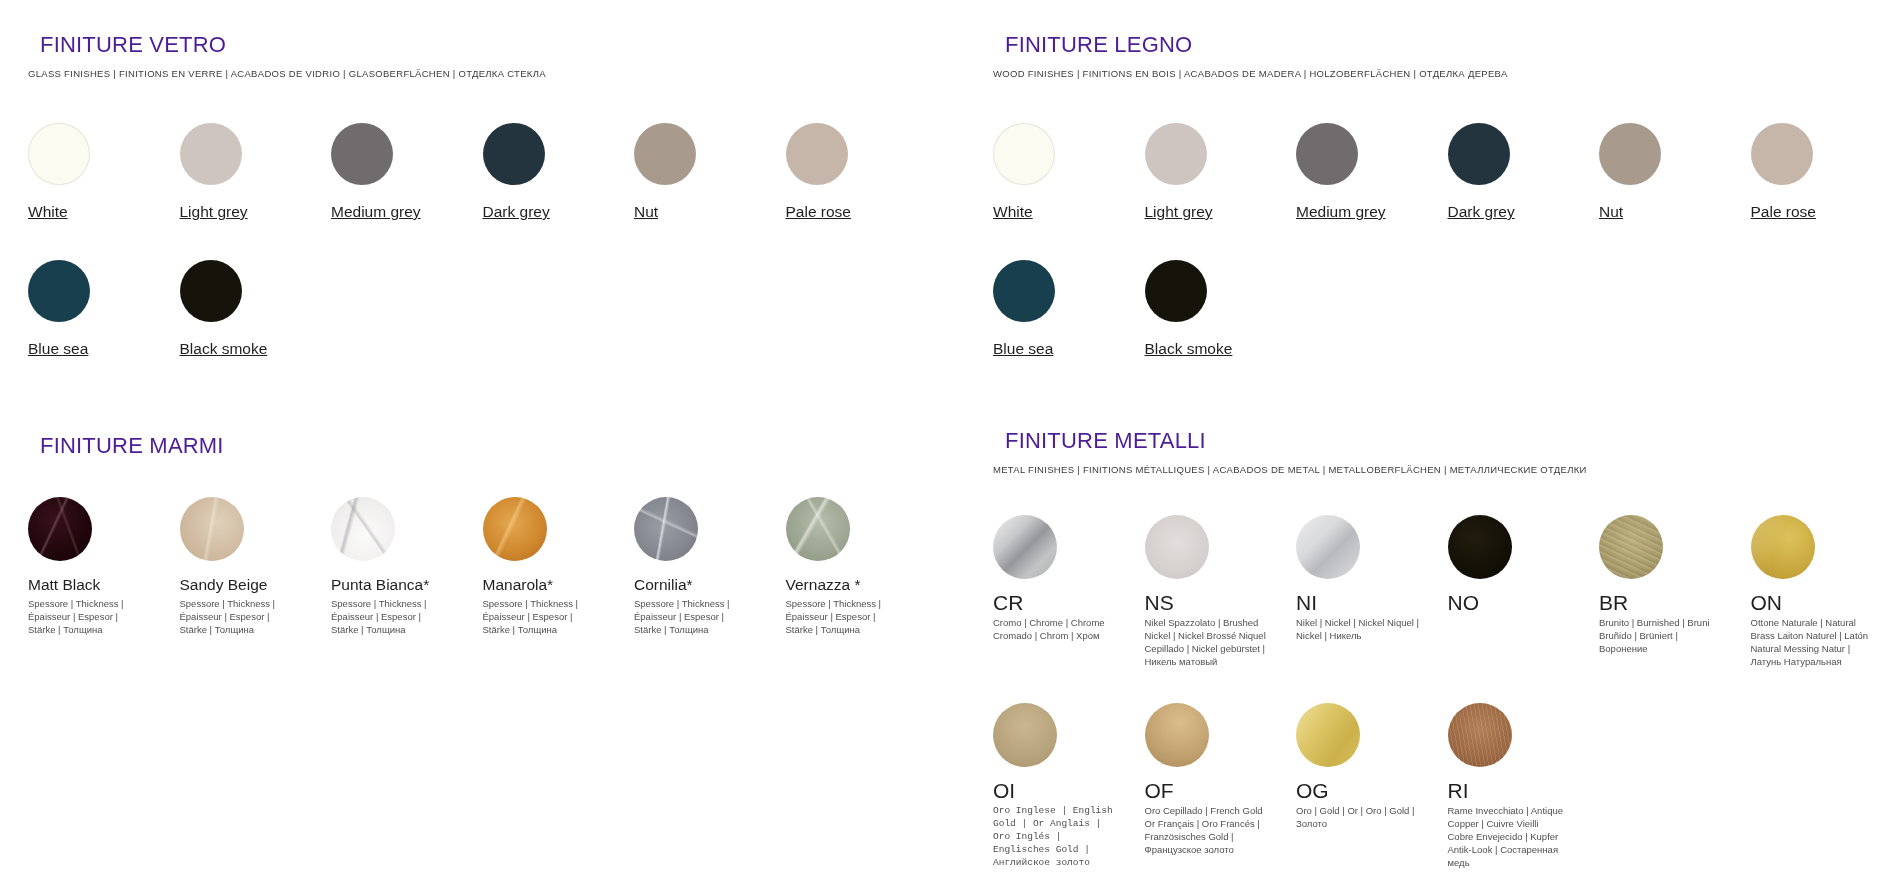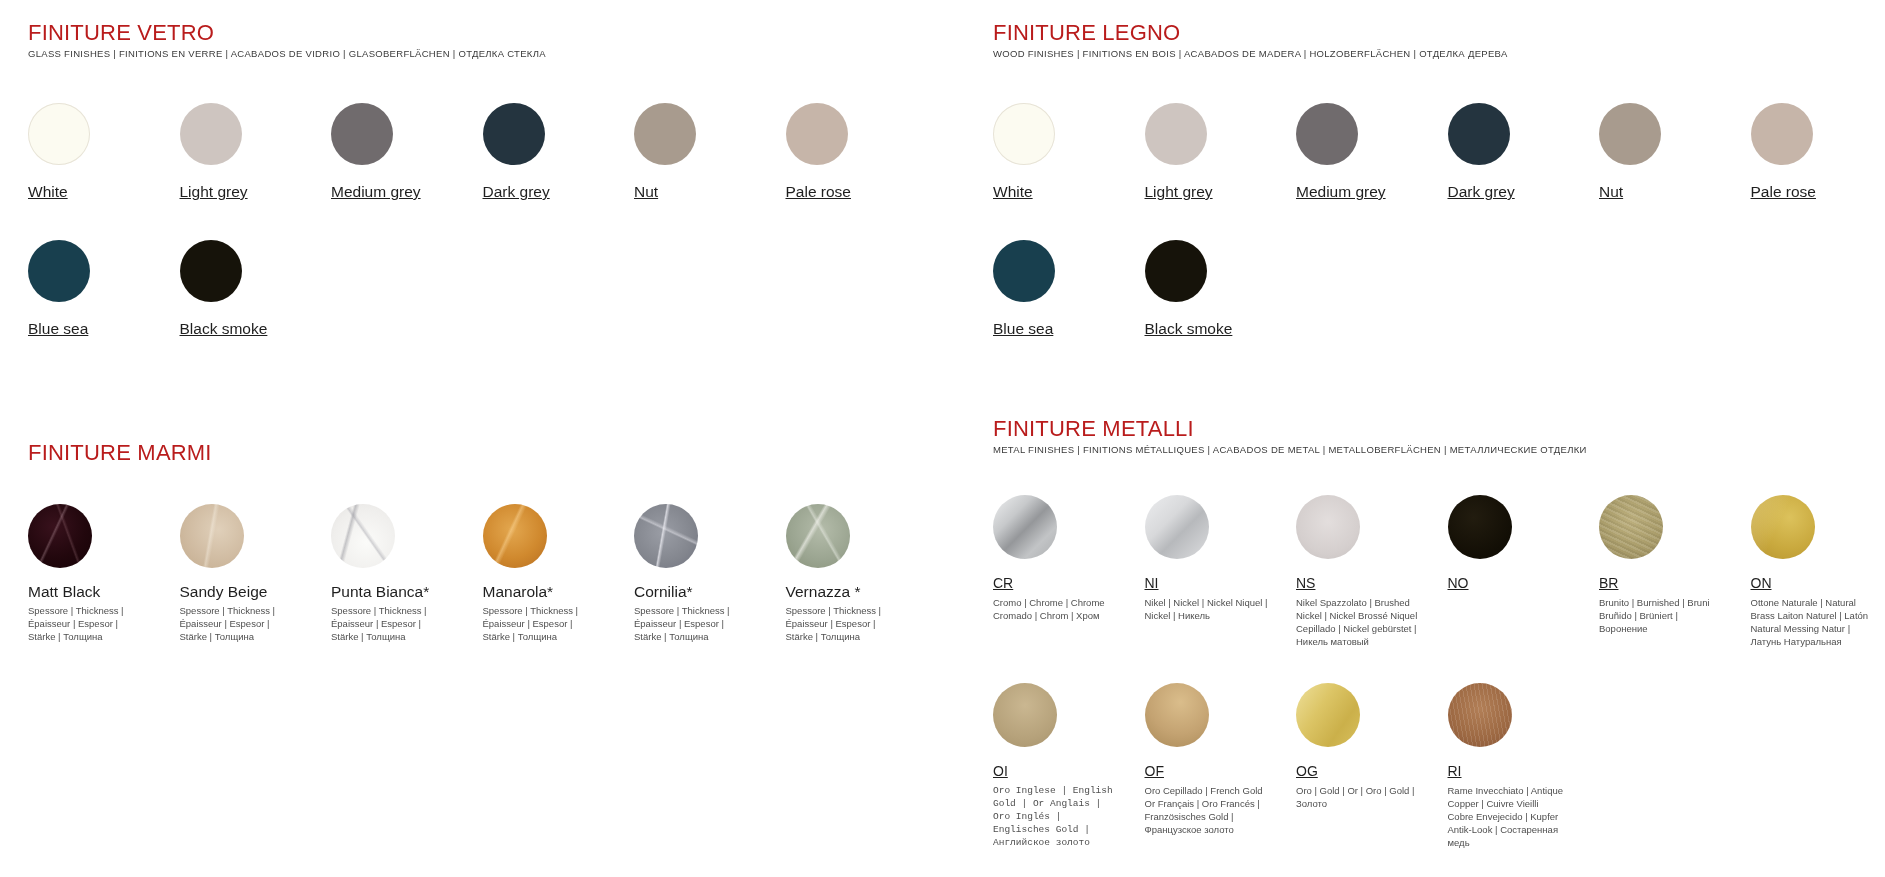--- a/index.html
+++ b/index.html
@@ -2,31 +2,31 @@
 <html><head>
 <meta charset="utf-8">
 <style>
   html,body{margin:0;padding:0;background:#ffffff;}
   body{
     width:1885px;height:877px;position:relative;overflow:hidden;
     font-family:"Liberation Sans","DejaVu Sans",sans-serif;
     -webkit-font-smoothing:antialiased;color:#1f1f1f;
   }
   .sec{position:absolute;}
-  .sec-title{font-size:22px;line-height:22px;font-weight:500;letter-spacing:.2px;color:#b91c1c;margin:0;}
+  .sec-title{font-size:22px;line-height:22px;font-weight:500;letter-spacing:.2px;color:#4c1d95;margin:12px;}
   .sec-subtitle{font-size:9.5px;line-height:11px;letter-spacing:.3px;color:#3a3a3a;margin-top:4px;font-weight:400;}
   .grid{display:grid;grid-template-columns:repeat(6,151.5px);}
   .grid.finish-grid{margin-top:44px;grid-auto-rows:137px;text-decoration:underline;}
   .grid.marble-grid{margin-top:40px;}
   .grid.metal-grid{margin-top:40px;grid-auto-rows:188px;}
   .cell{width:151.5px;}
   .swatch{width:62px;height:62px;border-radius:50%;margin-bottom:18px;}
   .swatch.lg{width:64px;height:64px;margin-bottom:15px;}
   .sw-label{font-size:15.5px;line-height:17px;color:#1f1f1f;}
-  .code-label{font-size:14px;line-height:18px;color:#1f1f1f;text-decoration:underline;}
+  .code-label{font-size:21px;line-height:18px;color:#1f1f1f;}
   .desc{font-size:9.5px;line-height:13px;color:#4f4f4f;margin-top:4px;width:130px;}
 
   
   .swatch[data-style="ruby-black"]{background:
     linear-gradient(115deg,transparent 40%,rgba(190,155,165,.35) 42%,transparent 45%),
     linear-gradient(70deg,transparent 58%,rgba(165,120,130,.28) 60%,transparent 63%),
     radial-gradient(circle at 40% 35%,#38111c,#22070d 55%,#150205 100%);}
   .swatch[data-style="sandy-beige"]{background:
     linear-gradient(100deg,transparent 45%,rgba(255,250,240,.35) 48%,transparent 53%),
     radial-gradient(circle at 60% 40%,#E0D0BA,#CFBAA0 60%,#C2AB8D 100%);}
@@ -145,21 +145,21 @@
       <div class="swatch" style="background-color: rgb(24, 63, 78);"></div>
       <div class="sw-label">Blue sea</div>
     </div>
     <div class="cell">
       <div class="swatch" style="background-color: rgb(22, 19, 10);"></div>
       <div class="sw-label">Black smoke</div>
     </div>
   </div>
 </section>
 
-<section class="sec" style="left:28px;top:442px;">
+<section class="sec" style="left:28px;top:423px;">
   <h1 class="sec-title">FINITURE MARMI</h1>
   <div class="grid marble-grid">
     <div class="cell">
       <div class="swatch lg" data-style="ruby-black"></div>
       <div class="sw-label">Matt Black</div>
       <div class="desc" style="width:118px;">Spessore | Thickness | Épaisseur | Espesor | Stärke | Толщина</div>
     </div>
     <div class="cell">
       <div class="swatch lg" data-style="sandy-beige"></div>
       <div class="sw-label">Sandy Beige</div>
@@ -191,30 +191,30 @@
 <section class="sec" style="left:993px;top:418px;">
   <h1 class="sec-title">FINITURE METALLI</h1>
   <div class="sec-subtitle">METAL FINISHES  | FINITIONS MÉTALLIQUES | ACABADOS DE METAL | METALLOBERFLÄCHEN | МЕТАЛЛИЧЕСКИЕ ОТДЕЛКИ</div>
   <div class="grid metal-grid">
     <div class="cell">
       <div class="swatch lg" data-style="chrome"></div>
       <div class="code-label">CR</div>
       <div class="desc">Cromo | Chrome | Chrome Cromado | Chrom | Хром</div>
     </div>
     <div class="cell">
+      <div class="swatch lg" data-style="brushed-nickel"></div>
+      <div class="code-label">NS</div>
+      <div class="desc">Nikel Spazzolato | Brushed Nickel | Nickel Brossé Niquel Cepillado | Nickel gebürstet | Никель матовый</div>
+    </div>
+    <div class="cell">
       <div class="swatch lg" data-style="nickel"></div>
       <div class="code-label">NI</div>
       <div class="desc">Nikel | Nickel | Nickel Niquel | Nickel | Никель</div>
     </div>
     <div class="cell">
-      <div class="swatch lg" data-style="brushed-nickel"></div>
-      <div class="code-label">NS</div>
-      <div class="desc">Nikel Spazzolato | Brushed Nickel | Nickel Brossé Niquel Cepillado | Nickel gebürstet | Никель матовый</div>
-    </div>
-    <div class="cell">
       <div class="swatch lg" data-style="matt-black"></div>
       <div class="code-label">NO</div>
     </div>
     <div class="cell">
       <div class="swatch lg" data-style="burnished"></div>
       <div class="code-label">BR</div>
       <div class="desc">Brunito | Burnished | Bruni Bruñido | Brüniert | Воронение</div>
     </div>
     <div class="cell">
       <div class="swatch lg" data-style="natural-brass"></div>

